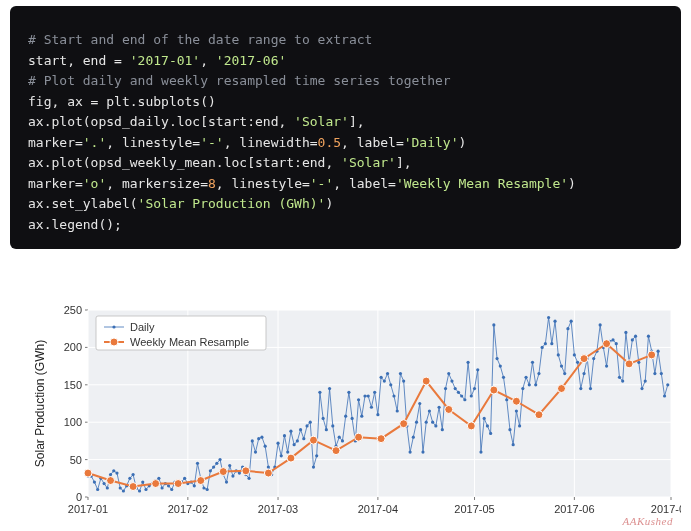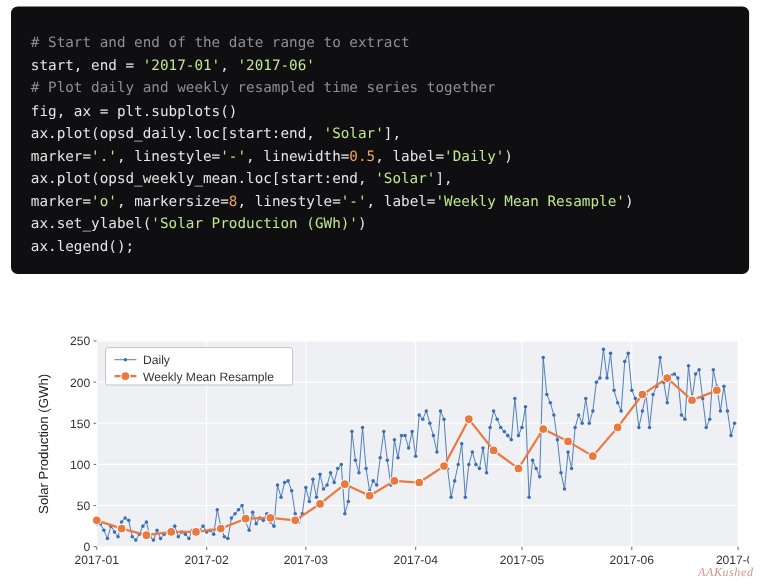--- a/index.html
+++ b/index.html
@@ -3,21 +3,21 @@
 <meta charset="utf-8">
 <style>
   html,body{margin:0;padding:0;background:#fff;font-family:-apple-system,BlinkMacSystemFont,"Segoe UI",Roboto,sans-serif}
   #wrap{width:691px;height:531px;position:relative;overflow:hidden}
   .code-block{background:#0f0f12;border-radius:6px;margin:6px 10px 0 10px;padding:24px 18px 14px 18px;font-family:Consolas,Menlo,Monaco,monospace;font-size:13px;line-height:1.58;color:#ddd;white-space:pre}
   .c-cm{color:#8a8f99}
   .c-str{color:#c0e88d}
   .c-num{color:#f0a35e}
   .c-id{color:#e6e6e6}
   .chart-area{position:absolute;left:30px;right:10px;top:302px;bottom:6px}
-  .watermark{position:absolute;right:6px;bottom:4px;font-size:11px;color:rgba(190,50,50,0.55);font-style:italic;font-family:serif;letter-spacing:0.5px}
+  .watermark{position:absolute;right:18px;bottom:4px;font-size:11px;color:rgba(190,50,50,0.55);font-style:italic;font-family:serif;letter-spacing:0.5px}
 </style>
 </head>
 <body>
 <div id="wrap">
 
 <div class="code-block"><span class="c-cm"># Start and end of the date range to extract</span>
 <span class="c-id">start, end = </span><span class="c-str">'2017-01'</span><span class="c-id">, </span><span class="c-str">'2017-06'</span>
 <span class="c-cm"># Plot daily and weekly resampled time series together</span>
 <span class="c-id">fig, ax = plt.subplots()</span>
 <span class="c-id">ax.plot(opsd_daily.loc[start:end, </span><span class="c-str">'Solar'</span><span class="c-id">],</span>

